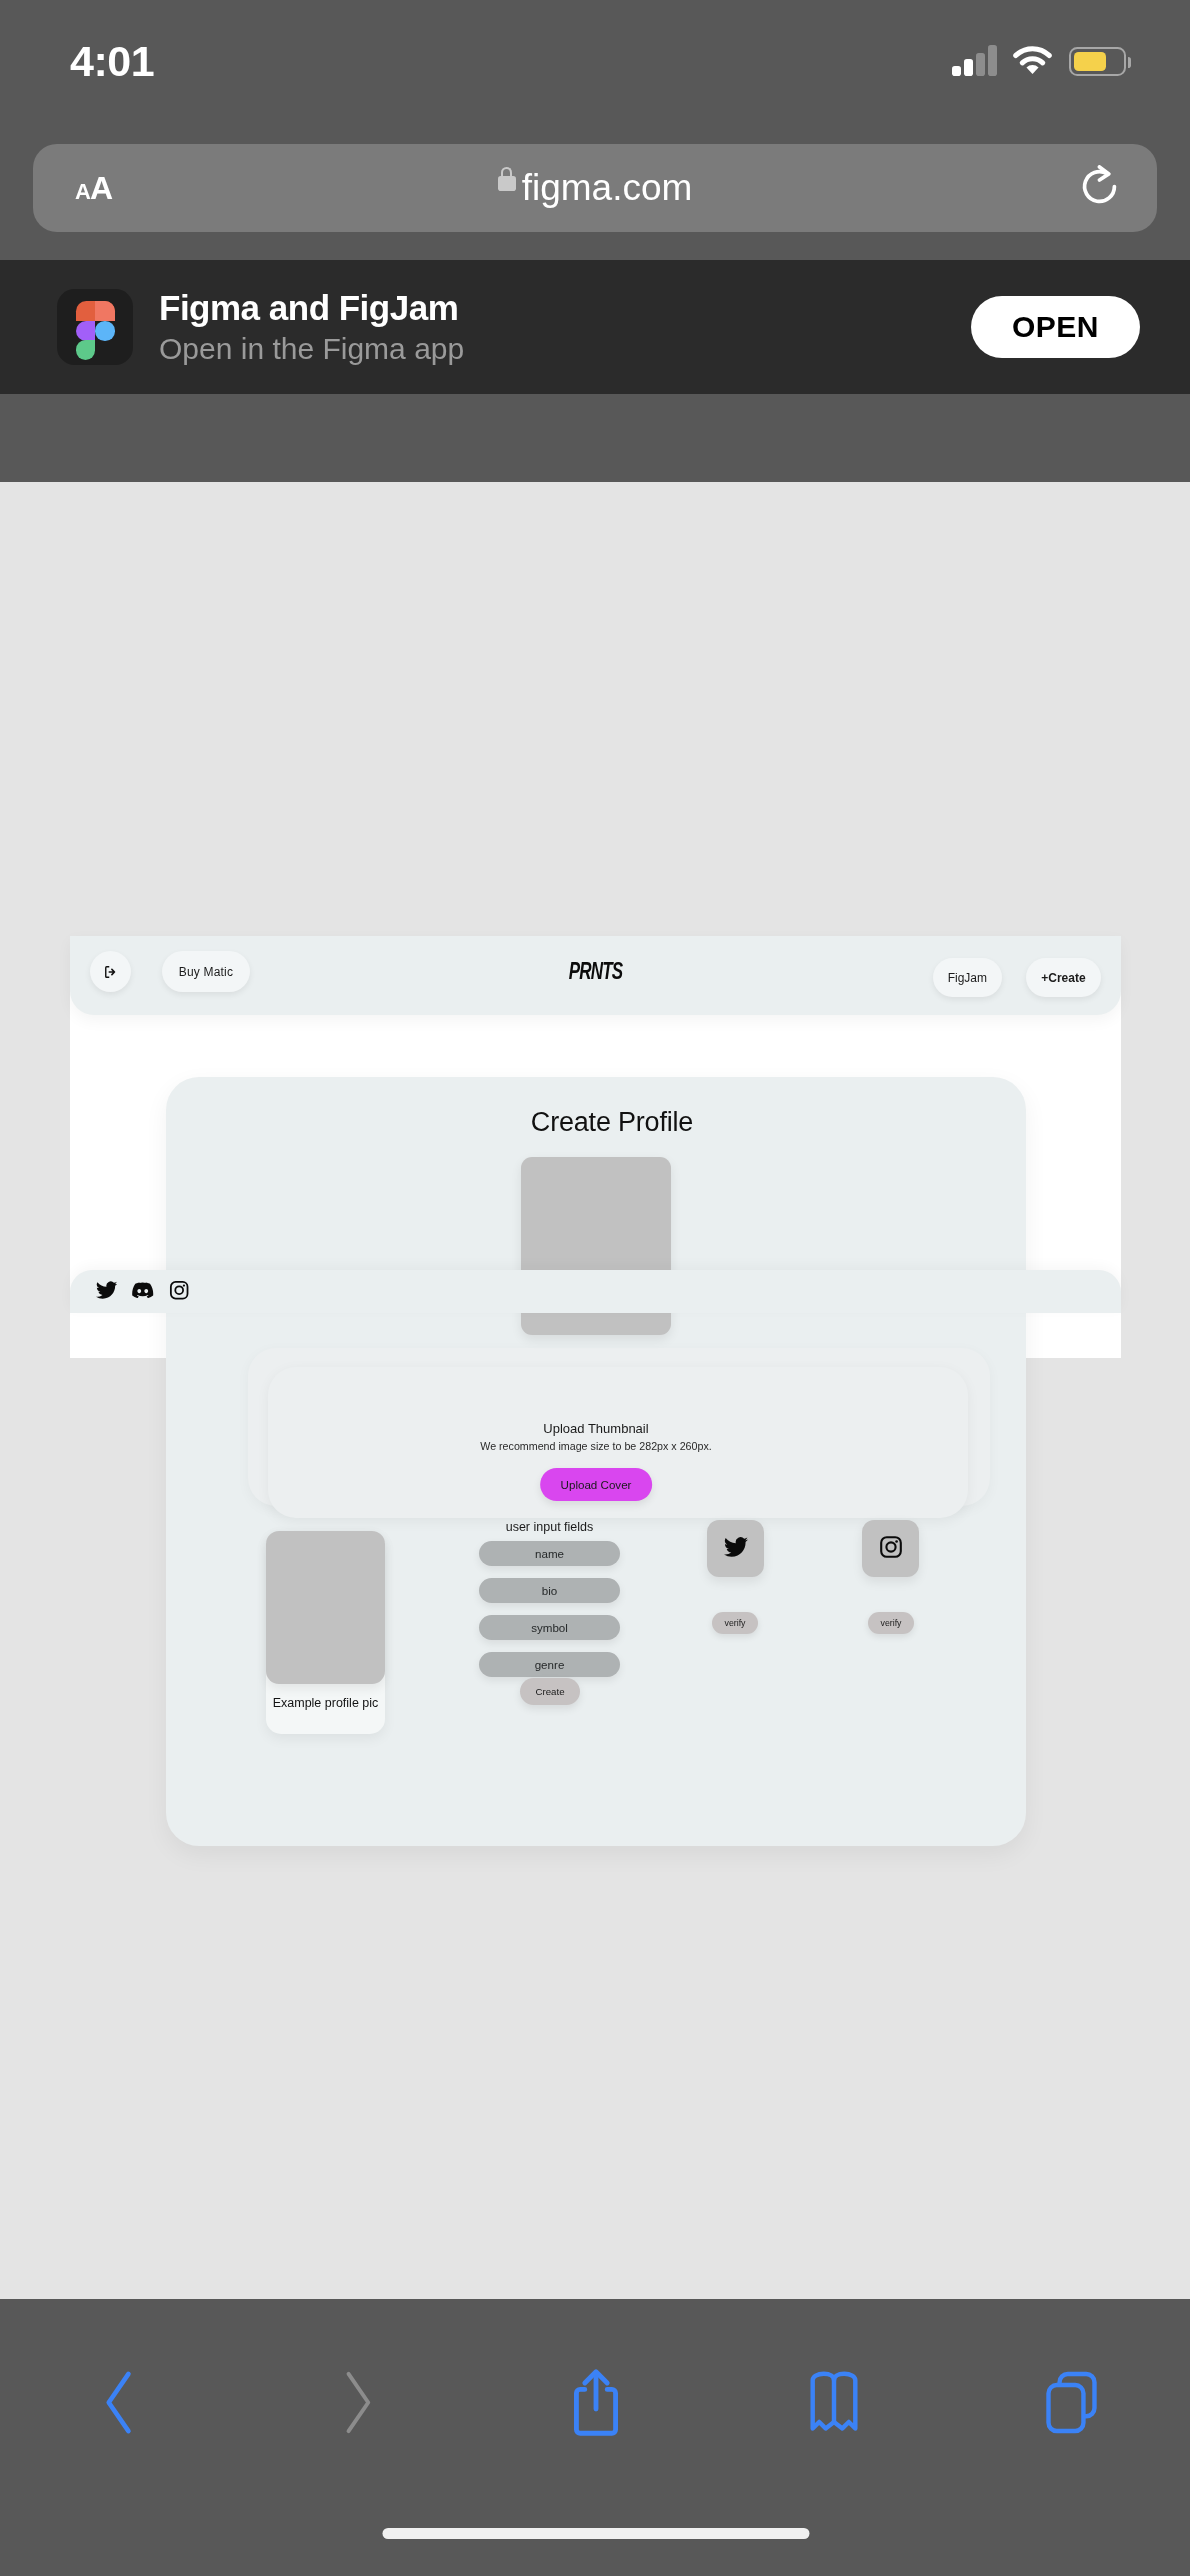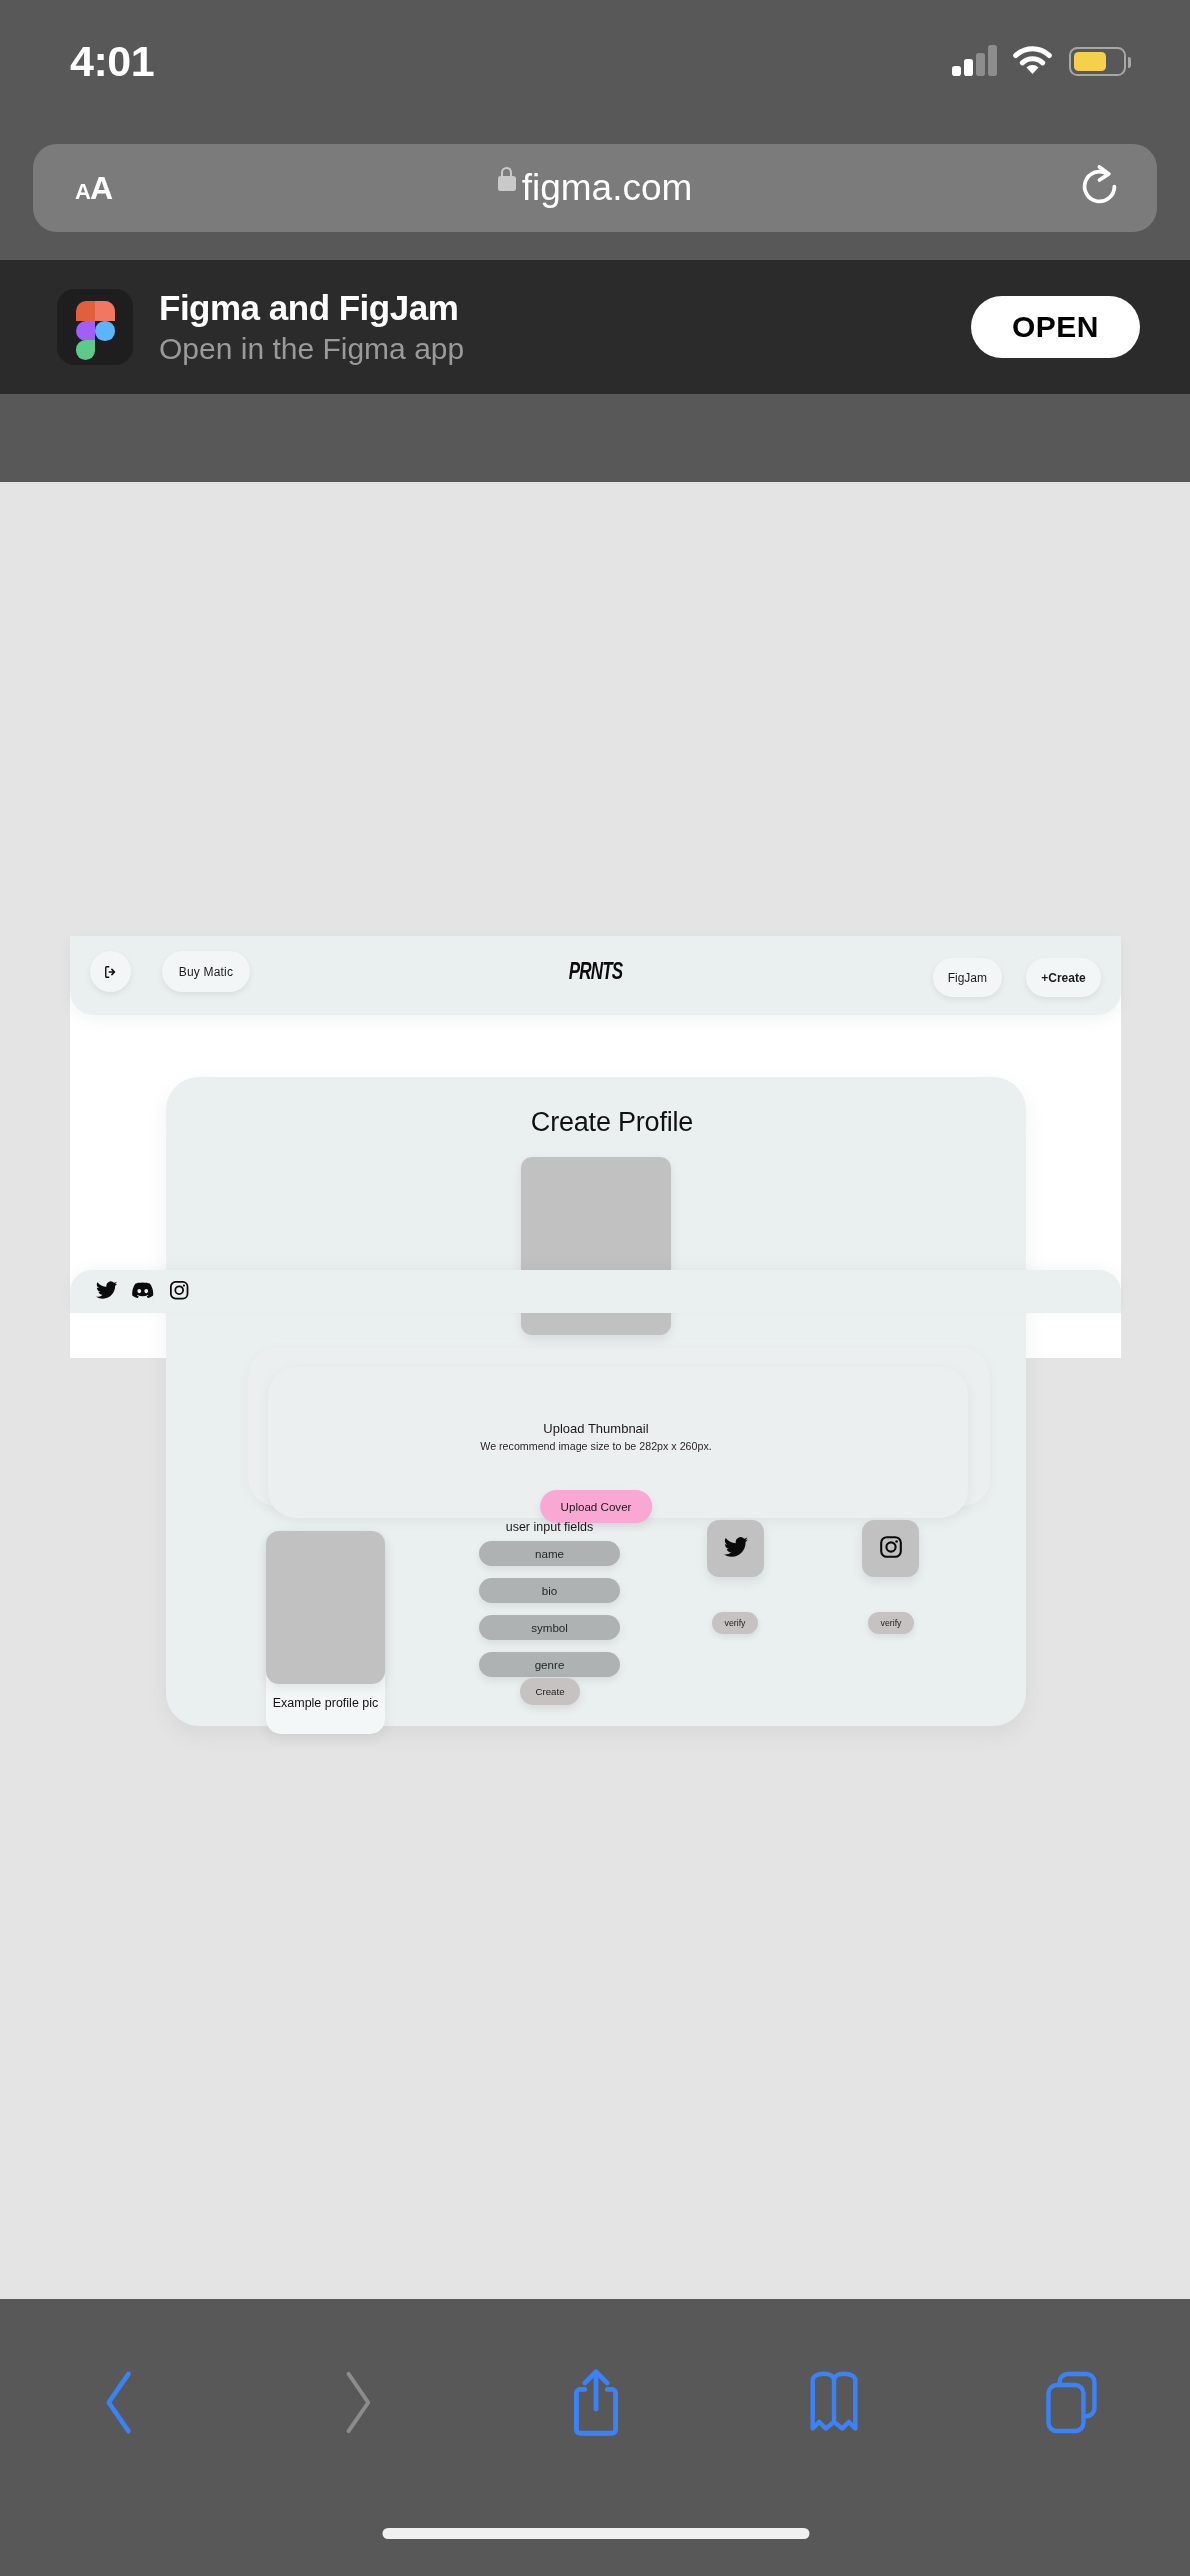--- a/index.html
+++ b/index.html
@@ -117,21 +117,21 @@
     position: absolute; left: 0; right: 0; top: 22px; text-align: center;
     font-family: "Liberation Sans", sans-serif;
     font-size: 23px; font-weight: 900; font-style: italic;
     letter-spacing: -1.1px; color: #0c0c0c; transform: scaleX(0.74);
   }
   .nav-profile { position: absolute; right: 119px; top: 22px; height: 39px; padding: 0 15px; font-size: 12px; }
   .nav-create { position: absolute; right: 20.4px; top: 22px; height: 39px; padding: 0 15px; font-size: 12px; font-weight: 600; }
 
   
   .card-main {
-    position: absolute; left: 96px; top: 141px; width: 860px; height: 649px;
+    position: absolute; left: 96px; top: 141px; width: 860px; height: 769px;
     background: #eaeff0; border-radius: 33px;
     box-shadow: 0 8.3px 24px rgba(0,0,0,0.055);
     padding-left: 32px;
   }
   .card-title { text-align: center; padding-top: 30px; font-size: 27px; color: #111; letter-spacing: -0.2px; }
 
   .thumb-box {
     position: absolute; left: 50%; transform: translateX(-50%); top: 80px;
     width: 150px; height: 178px; background: #c1c1c1; border-radius: 11px;
     box-shadow: 0 4.6px 11px rgba(0,0,0,0.08);
@@ -148,22 +148,22 @@
   }
   .upload-label {
     position: absolute; left: 0; right: 0; top: 344px; text-align: center;
     font-size: 13px; color: #1a1a1a;
   }
   .upload-hint {
     position: absolute; left: 0; right: 0; top: 363px; text-align: center;
     font-size: 10.7px; color: #2a2a2a;
   }
   .btn-upload {
-    position: absolute; left: 50%; transform: translateX(-50%); top: 413px;
-    height: 33px; padding: 0 20.4px; background: #f9a8d4; border-radius: 20.4px;
+    position: absolute; left: 50%; transform: translateX(-50%); top: 391px;
+    height: 33px; padding: 0 20.4px; background: #d946ef; border-radius: 20.4px;
     display: flex; align-items: center; justify-content: center;
     font-size: 11.6px; color: #1a1a1a;
     box-shadow: 0 3.7px 8.3px rgba(0,0,0,0.09);
   }
 
   
   .example-card {
     position: absolute; left: 100px; top: 454px; width: 119px; height: 203px;
     background: #f4f7f7; border-radius: 15px;
     box-shadow: 0 4.6px 13px rgba(0,0,0,0.06);

